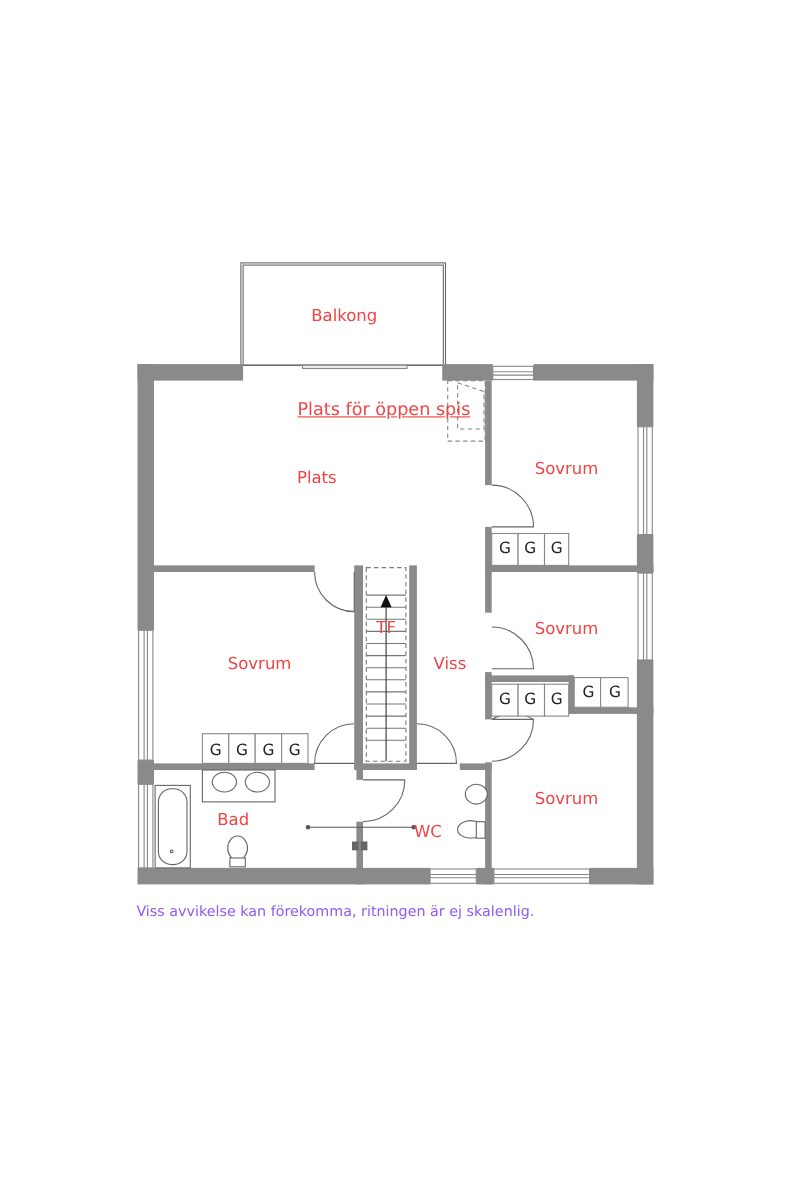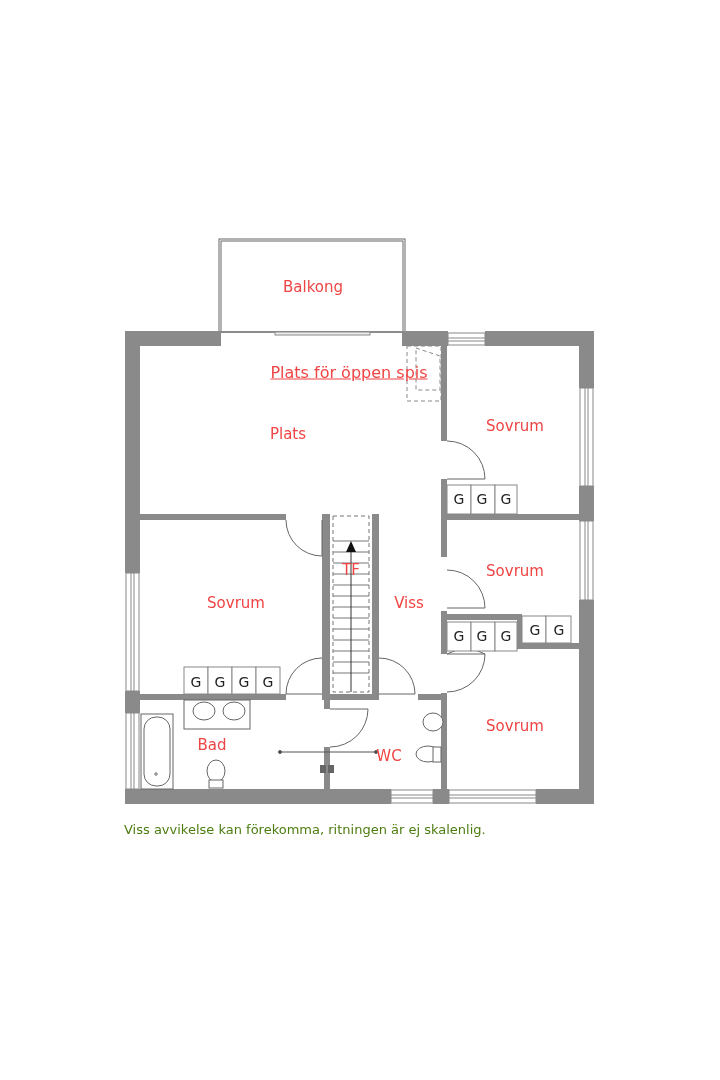--- a/index.html
+++ b/index.html
@@ -3,21 +3,21 @@
 <meta charset="utf-8">
 <style>
   html, body { margin: 0; padding: 0; background: #ffffff; }
   body { width: 720px; height: 1080px; position: relative; overflow: hidden;
          font-family: "DejaVu Sans", sans-serif; color: #222; }
   #plan { position: absolute; left: 0; top: 0; }
   .lbl { position: absolute; font-size: 15px; color: #ef4444; white-space: nowrap;
          transform: translate(-50%, -50%); font-family: "DejaVu Sans", sans-serif; }
   .lbl.small { font-size: 16px; text-decoration: underline; }
   .g { position: absolute; font-size: 14px; transform: translate(-50%, -50%); color: #222; }
-  .caption { position: absolute; left: 124px; top: 822px; font-size: 13px; color: #4d7c0f; }
+  .caption { position: absolute; left: 124px; top: 822px; font-size: 13px; color: #8b5cf6; }
 </style>
 </head>
 <body>
 
 <svg id="plan" width="720" height="1080" viewBox="0 0 720 1080">
 
   <g fill="none" stroke="#666" stroke-width="1">
     <rect x="219" y="239" width="186" height="93"></rect>
     <rect x="221" y="241" width="182" height="91"></rect>
   </g>

